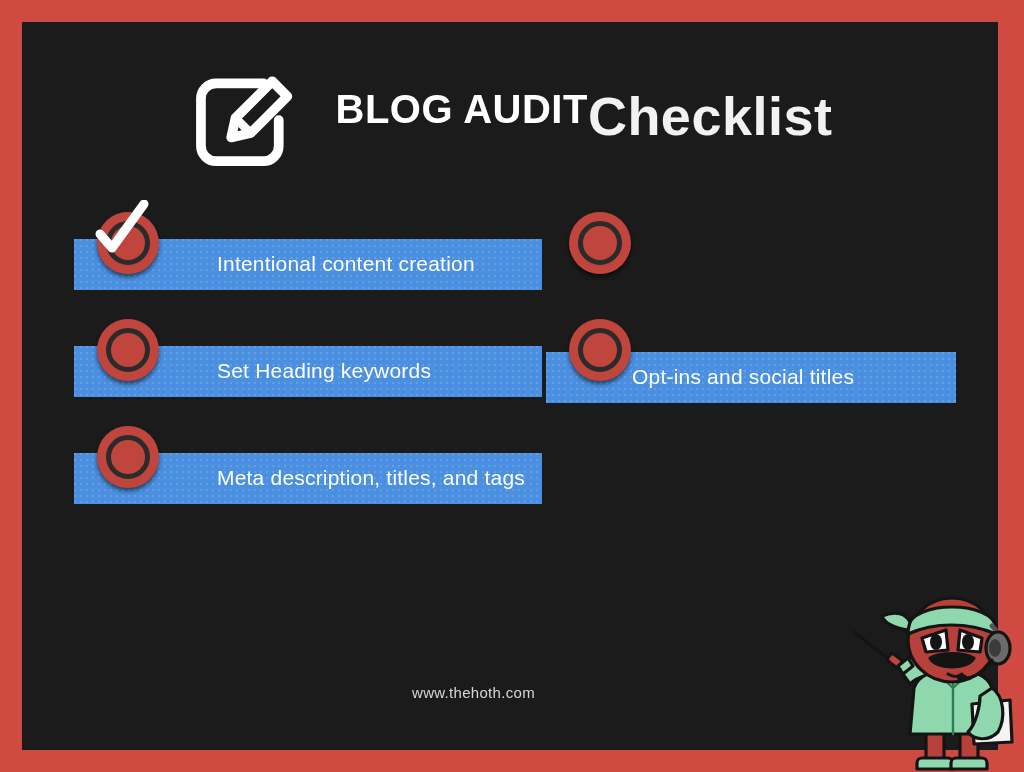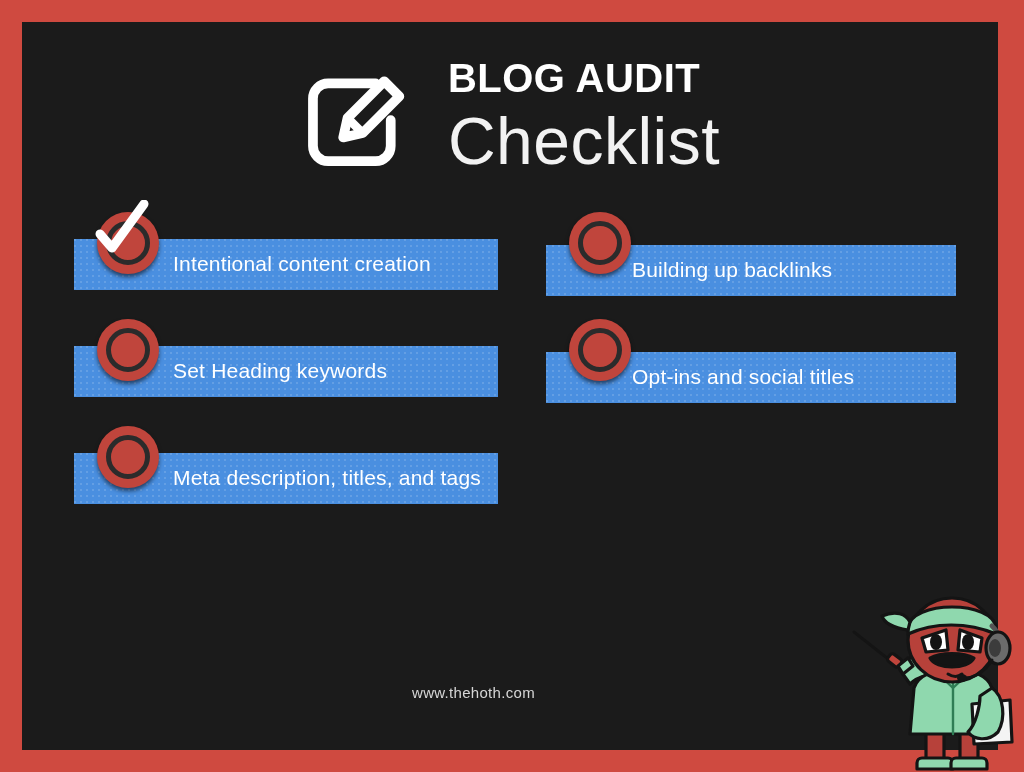--- a/index.html
+++ b/index.html
@@ -41,34 +41,34 @@
     gap: 40px;
   }
   #edit-icon {
     width: 108px;
     height: 108px;
     flex: 0 0 auto;
     margin-top: 4px;
   }
   #title-block {
     display: flex;
-    flex-direction: column;
+    flex-direction: row;
     justify-content: flex-start;
     line-height: 1;
   }
   #title-main {
     font-size: 40px;
     font-weight: bold;
     color: #ffffff;
     letter-spacing: 0.5px;
     margin-bottom: 10px;
   }
   #title-sub {
-    font-size: 66px;
-    font-weight: 400;
+    font-size: 54px;
+    font-weight: 700;
     color: #f2f2f2;
     letter-spacing: 0.5px;
   }
 
   
   #checklist {
     position: absolute;
     left: 0;
     top: 190px;
     width: 976px;
@@ -90,21 +90,21 @@
     position: absolute;
     left: 0;
     top: 27px;
     height: 51px;
     background-color: #4a8fe0;
     background-image: radial-gradient(circle at 1px 1px, rgba(255,255,255,0.14) 1px, transparent 1.2px);
     background-size: 6px 6px;
     display: flex;
     align-items: center;
   }
-  .col-left  .bar { width: 424px; }
+  .col-left  .bar { width: 424px; padding-left: 44px; }
   .col-right .bar { width: 410px; }
   .col-right .row { height: 107px; }
   .col-right .bar { top: 33px; }
 
   .bar-label {
     color: #ffffff;
     font-size: 21px;
     font-weight: 400;
     letter-spacing: 0.2px;
     margin-left: 99px;
@@ -213,23 +213,20 @@
             <span class="bar-label">Meta description, titles, and tags</span>
           </div>
           <div class="bullet"></div>
         </div>
 
       </div>
 
       <div class="col col-right">
 
         <div class="row">
-          <div class="bar">
-            <span class="bar-label">Building up backlinks</span>
-          </div>
           <div class="bullet"></div>
         </div>
 
 
 
         <div class="row">
           <div class="bar">
             <span class="bar-label">Opt-ins and social titles</span>
           </div>
           <div class="bullet"></div>

